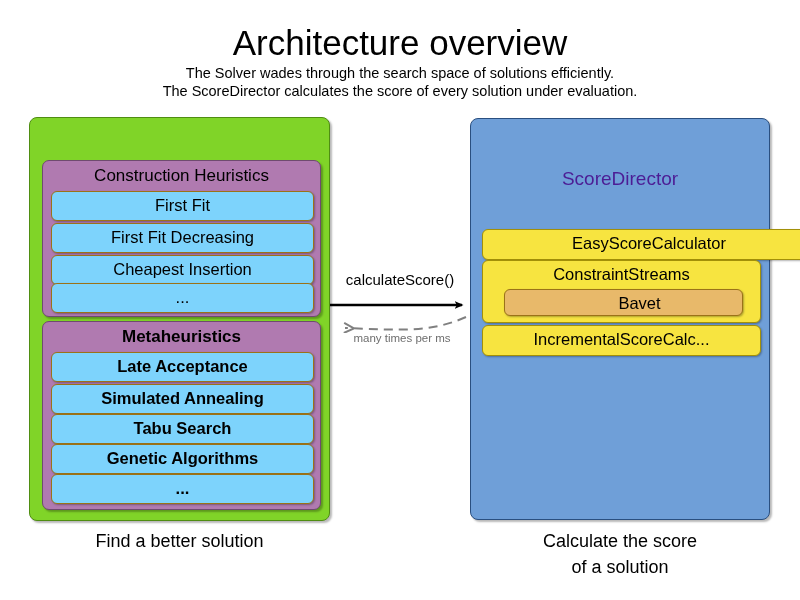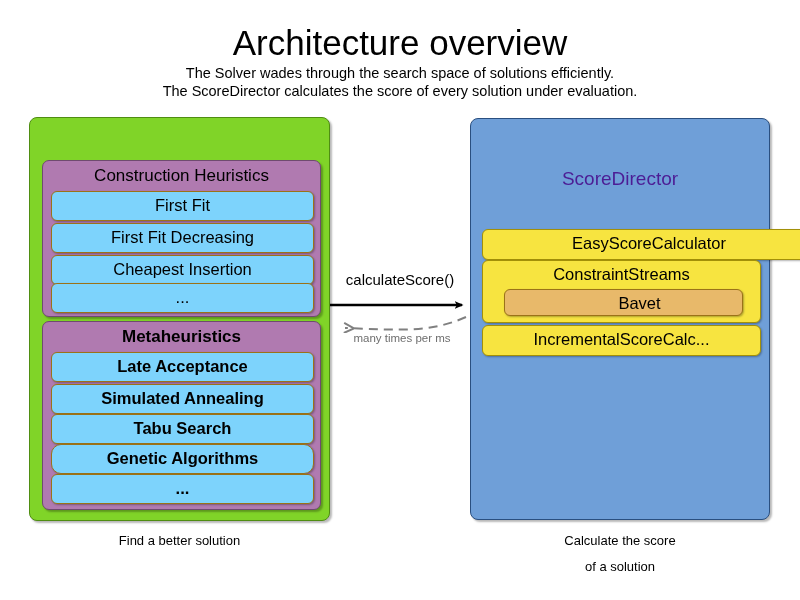--- a/index.html
+++ b/index.html
@@ -158,21 +158,21 @@
     text-align: center;
     font-size: 11.5px;
     line-height: 15px;
     color: #6e6e6e;
   }
 
   
   .caption {
     position: absolute;
     text-align: center;
-    font-size: 13px;
+    font-size: 18px;
     line-height: 26px;
     color: #000;
   }
   #caption-left {
     left: 29px;
     top: 528px;
     width: 301px;
   }
   #caption-right {
     left: 470px;
@@ -214,21 +214,21 @@
 
     <div class="item orange" style="left:8px; top:30px; width:263px; height:30px;">
       <span class="item-label">Late Acceptance</span>
     </div>
     <div class="item orange" style="left:8px; top:62px; width:263px; height:30px;">
       <span class="item-label">Simulated Annealing</span>
     </div>
     <div class="item orange" style="left:8px; top:92px; width:263px; height:30px;">
       <span class="item-label">Tabu Search</span>
     </div>
-    <div class="item orange" style="left:8px; top:122px; width:263px; height:30px;border-radius:10px;">
+    <div class="item orange" style="left:8px; top:122px; width:263px; height:30px;">
       <span class="item-label">Genetic Algorithms</span>
     </div>
     <div class="item orange" style="left:8px; top:152px; width:263px; height:30px;">
       <span class="item-label">...</span>
     </div>
   </div>
 </div>
 
 <div class="panel" id="scoredirector-panel">
   <div class="panel-title">ScoreDirector</div>

